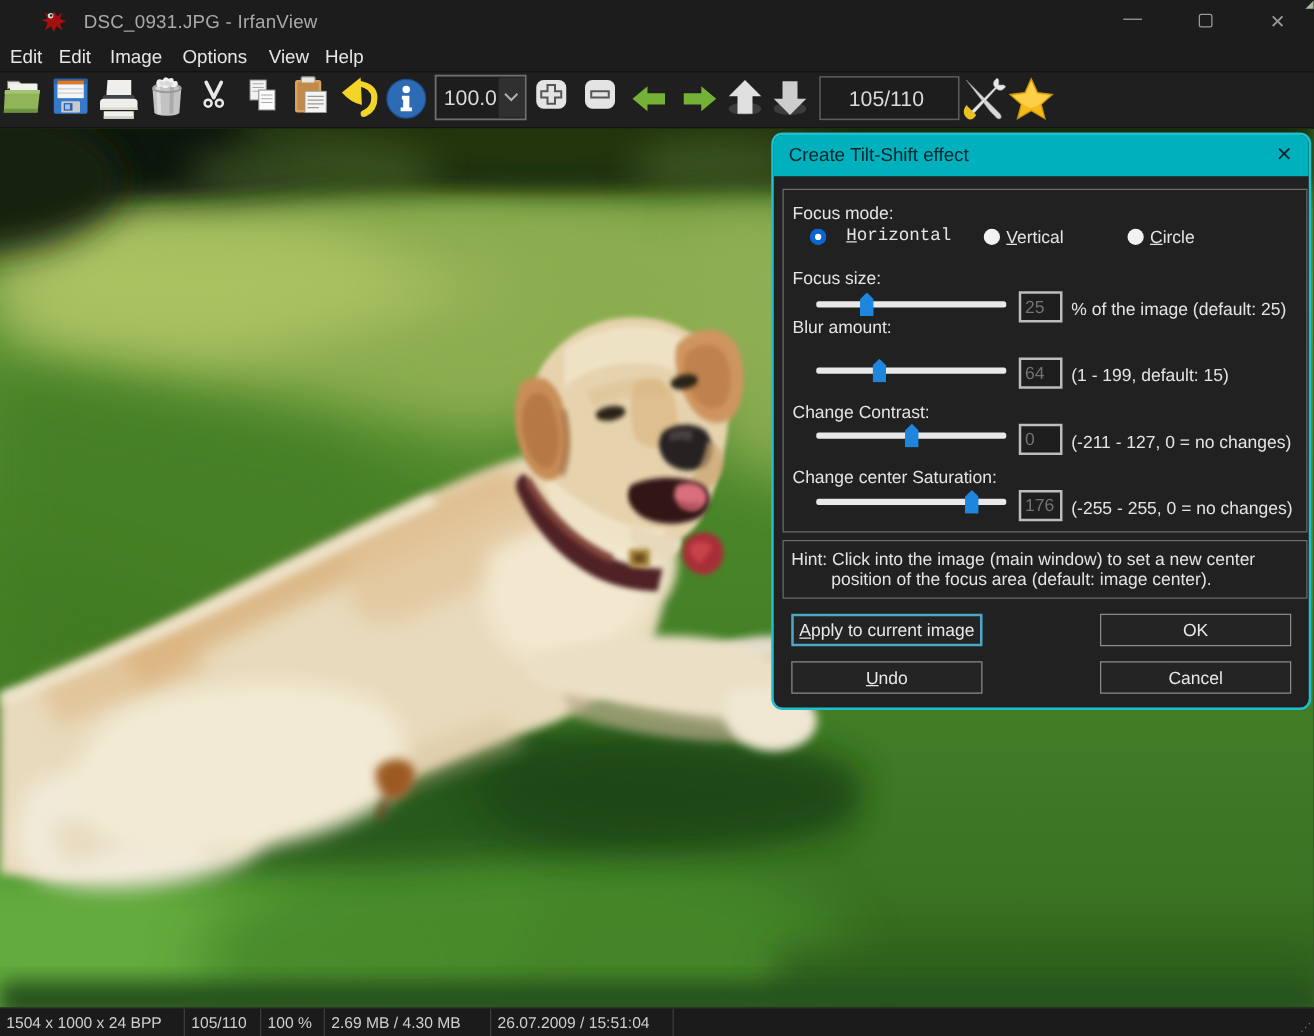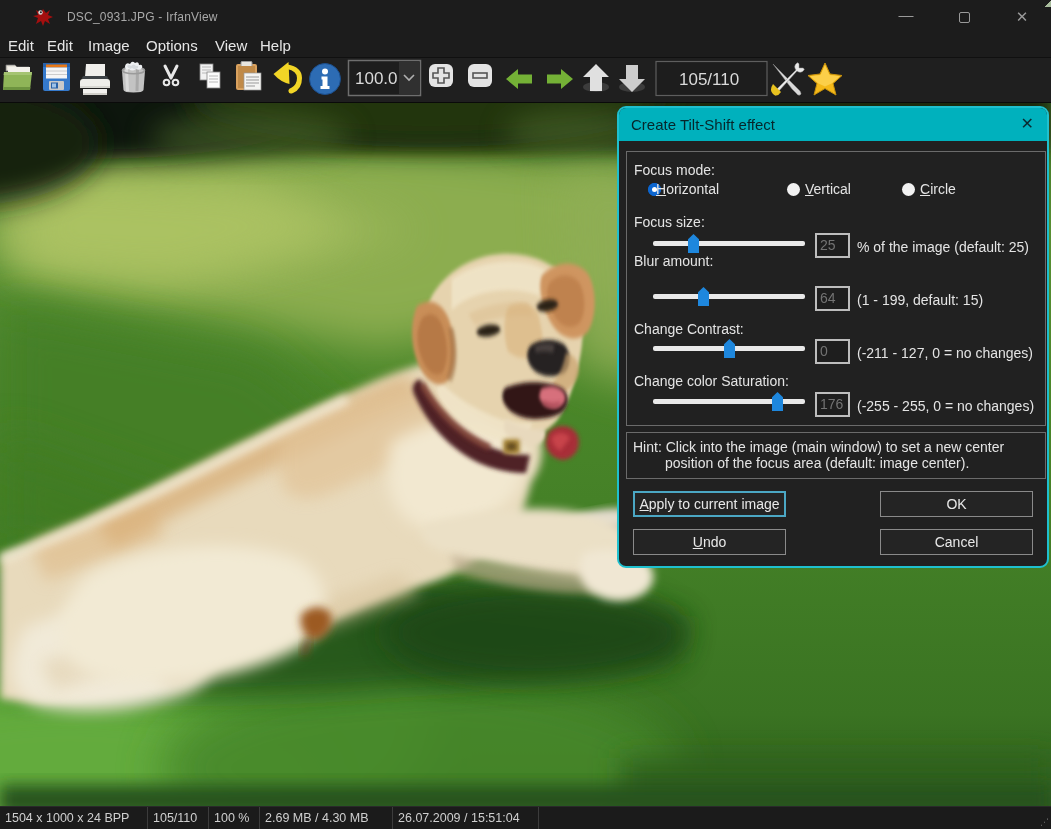--- a/index.html
+++ b/index.html
@@ -1,20 +1,20 @@
 <!DOCTYPE html>
 <html><head>
 <meta charset="utf-8">
 <style>
   html,body{margin:0;padding:0;background:#1c1c1c;}
   *{box-sizing:border-box;}
   body{width:1051px;height:829px;overflow:hidden;font-family:"Liberation Sans",sans-serif;position:relative;}
   .titlebar{height:34px;background:#1c1c1c;color:#a9a9a9;display:flex;align-items:center;position:relative;}
   .titlebar .ticon{margin-left:33px;width:21px;height:20px;}
-  .titlebar .ttext{margin-left:13px;font-size:12px;letter-spacing:.2px;}
+  .titlebar .ttext{margin-left:13px;font-size:15px;letter-spacing:.2px;}
   .winbtns{position:absolute;right:0;top:0;height:34px;display:flex;align-items:center;color:#9a9a9a;}
   .winbtn{width:58px;text-align:center;font-size:15px;}
   .corner{position:absolute;right:0;top:0;width:7px;height:7px;background:linear-gradient(135deg,transparent 50%,#a8bc9c 55%);}
   .menubar{height:24px;background:#1c1c1c;color:#e6e6e6;font-size:15px;display:flex;align-items:center;border-bottom:1px solid #101010;}
   .menubar span{display:inline-block;}
   .toolbar{height:45px;background:#1f1f1f;position:relative;border-bottom:1px solid #0a0a0a;}
   .photo{position:relative;width:1051px;height:703px;background:#3f7a26;}
   .statusbar{height:23px;background:#1b1b1b;color:#cfcfcf;font-size:12.5px;display:flex;align-items:center;position:relative;border-top:1px solid #2a2a2a;}
   .statusbar .cell{padding:0 5px;height:100%;display:flex;align-items:center;border-right:1px solid #3c3c3c;}
 
@@ -324,21 +324,21 @@
       <path d="M301 512 C 310 502 324 502 331 511 C 334 523 327 534 315 537 C 305 535 299 524 301 512 Z" fill="#9c5a20" filter="url(#b4)"></path>
       <path d="M311 536 L 306 553 L 301 551 L 307 535 Z" fill="#6e3a16" filter="url(#b4)"></path>
     </svg>
     
     <div class="dialog">
       <div class="dlg-title">Create Tilt-Shift effect<span class="x">✕</span></div>
       <div class="dlg-body">
         <div class="grp"></div>
         <div class="lbl" style="left:15px;top:19px;">Focus mode:</div>
         <div class="radio sel" style="left:29px;top:40px;"></div>
-        <div class="lbl" style="left:37px;top:38px;"><u>H</u>orizontal</div>
+        <div class="lbl" style="left:58px;top:38px;font-family:Liberation Mono, monospace;"><u>H</u>orizontal</div>
         <div class="radio" style="left:168px;top:40px;"></div>
         <div class="lbl" style="left:186px;top:38px;"><u>V</u>ertical</div>
         <div class="radio" style="left:283px;top:40px;"></div>
         <div class="lbl" style="left:301px;top:38px;"><u>C</u>ircle</div>
 
         <div class="lbl" style="left:15px;top:71px;">Focus size:</div>
         <div class="track" style="top:98px;"></div>
         <div class="thumb" style="left:69px;top:91px;"></div>
         <div class="numbox" style="left:196px;top:90px;">25</div>
         <div class="lbl" style="left:238px;top:96px;">% of the image (default: 25)</div>
@@ -348,21 +348,21 @@
         <div class="thumb" style="left:79px;top:144px;"></div>
         <div class="numbox" style="left:196px;top:143px;">64</div>
         <div class="lbl" style="left:238px;top:149px;">(1 - 199, default: 15)</div>
 
         <div class="lbl" style="left:15px;top:178px;">Change Contrast:</div>
         <div class="track" style="top:203px;"></div>
         <div class="thumb" style="left:105px;top:196px;"></div>
         <div class="numbox" style="left:196px;top:196px;">0</div>
         <div class="lbl" style="left:238px;top:202px;">(-211 - 127, 0 = no changes)</div>
 
-        <div class="lbl" style="left:15px;top:230px;">Change color Saturation:</div>
+        <div class="lbl" style="left:15px;top:230px;">Change center Saturation:</div>
         <div class="track" style="top:256px;"></div>
         <div class="thumb" style="left:153px;top:249px;"></div>
         <div class="numbox" style="left:196px;top:249px;">176</div>
         <div class="lbl" style="left:238px;top:255px;">(-255 - 255, 0 = no changes)</div>
 
         <div class="hintbox">
           <div style="margin:6px 0 0 6px;">Hint: Click into the image (main window) to set a new center</div>
           <div style="margin-left:38px;">position of the focus area (default: image center).</div>
         </div>
 

